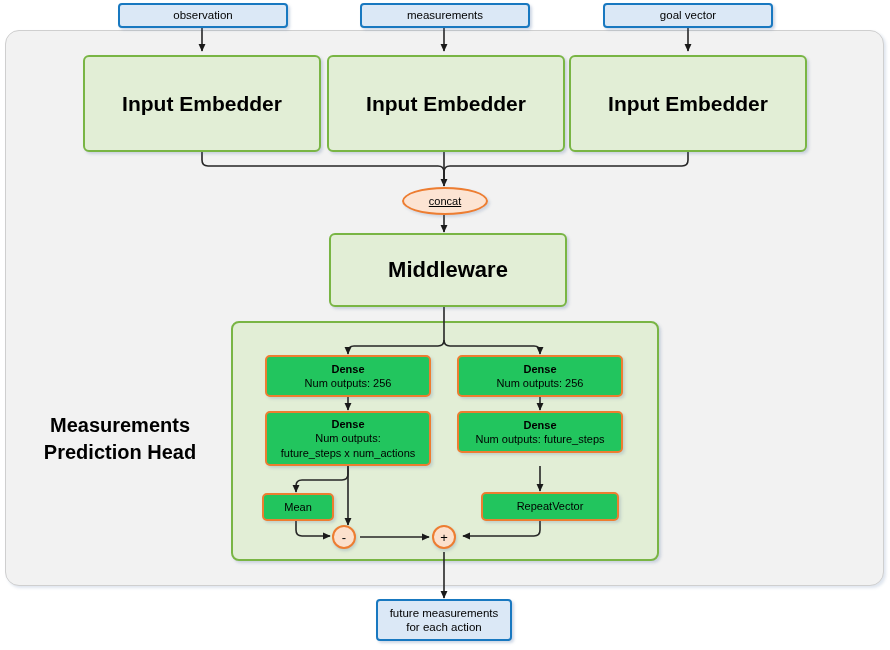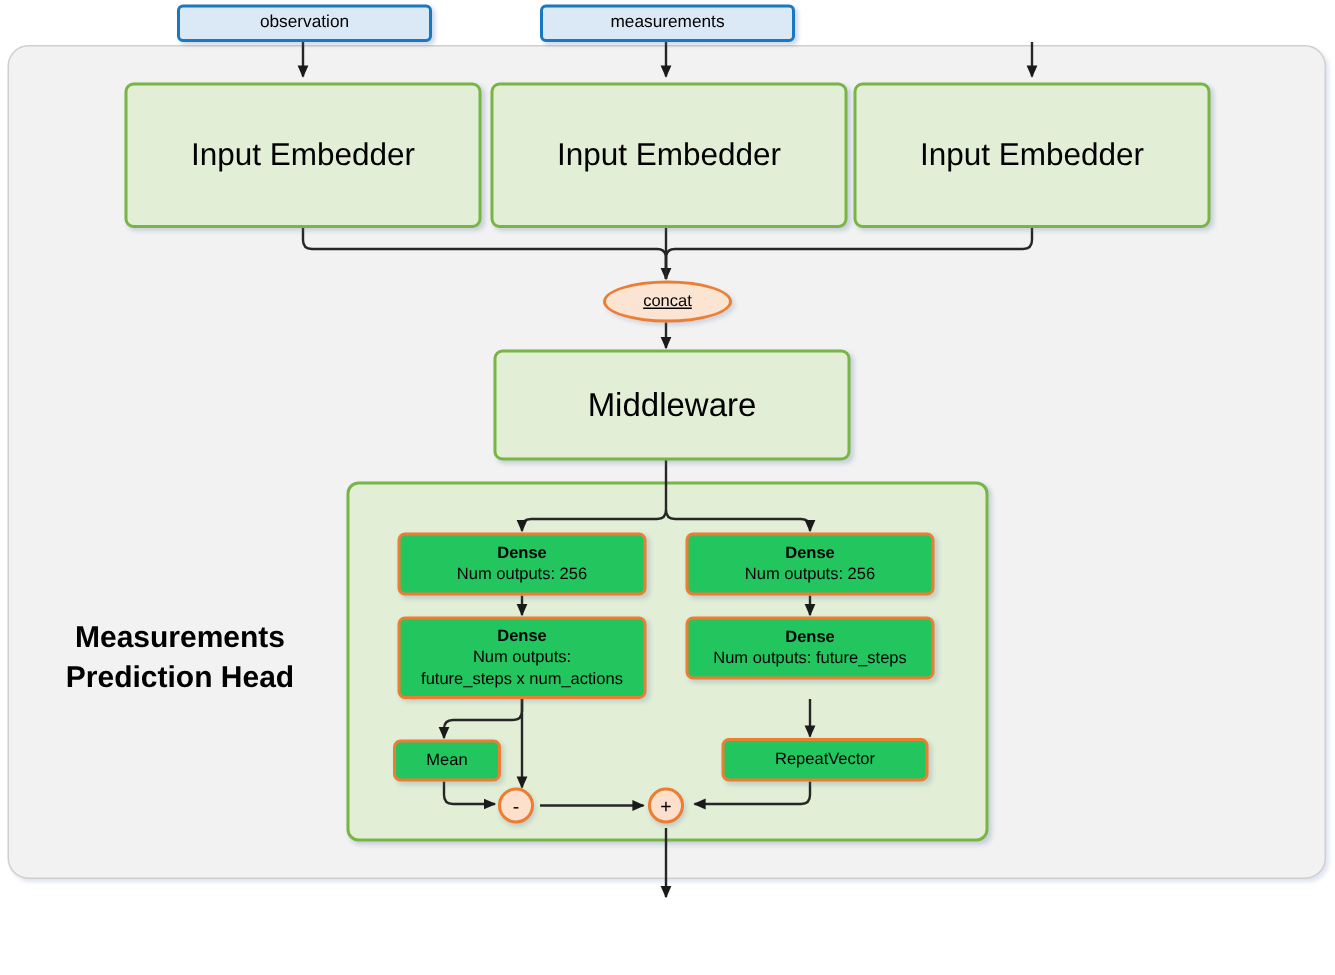--- a/index.html
+++ b/index.html
@@ -58,21 +58,21 @@
     font-size: 11.5px;
     line-height: 1.25;
     box-shadow: 2px 2px 3px rgba(80,110,160,0.28);
   }
   
   .green {
     background: #e2eed6;
     border: 2px solid #79b544;
     border-radius: 6px;
     color: #000000;
-    font-weight: normal;
+    font-weight: bold;
     box-shadow: 2px 2px 3px rgba(80,110,160,0.25);
   }
   .embedder { font-size: 21px; }
   .middleware { font-size: 22px; }
   
   .head-container {
     position: absolute;
     box-sizing: border-box;
     background: #e2eed6;
     border: 2px solid #79b544;
@@ -175,20 +175,23 @@
       <path d="M444,552 L444,598" marker-end="url(#ah)"></path>
     </g>
   </svg>
 
   <div class="node io" style="left:118px; top:3px; width:170px; height:25px;">
     <span>observation</span>
   </div>
   <div class="node io" style="left:360px; top:3px; width:170px; height:25px;">
     <span>measurements</span>
   </div>
+  <div class="node io" style="left:603px; top:3px; width:170px; height:25px;">
+    <span>goal vector</span>
+  </div>
 
   <div class="node green embedder" style="left:83px; top:55px; width:238px; height:97px;">
     <span>Input Embedder</span>
   </div>
   <div class="node green embedder" style="left:327px; top:55px; width:238px; height:97px;">
     <span>Input Embedder</span>
   </div>
   <div class="node green embedder" style="left:569px; top:55px; width:238px; height:97px;">
     <span>Input Embedder</span>
   </div>
@@ -231,14 +234,18 @@
   </div>
 
   <div class="node orange" style="left:481px; top:492px; width:138px; height:29px;">
     <span>RepeatVector</span>
   </div>
 
   <div class="node opnode" style="left:432px; top:525px; width:24px; height:24px;">
     <span>+</span>
   </div>
 
+  <div class="node io" style="left:376px; top:599px; width:136px; height:42px; flex-direction:column;">
+    <span>future measurements</span>
+    <span>for each action</span>
+  </div>
 
 </div>
 
 </body></html>

